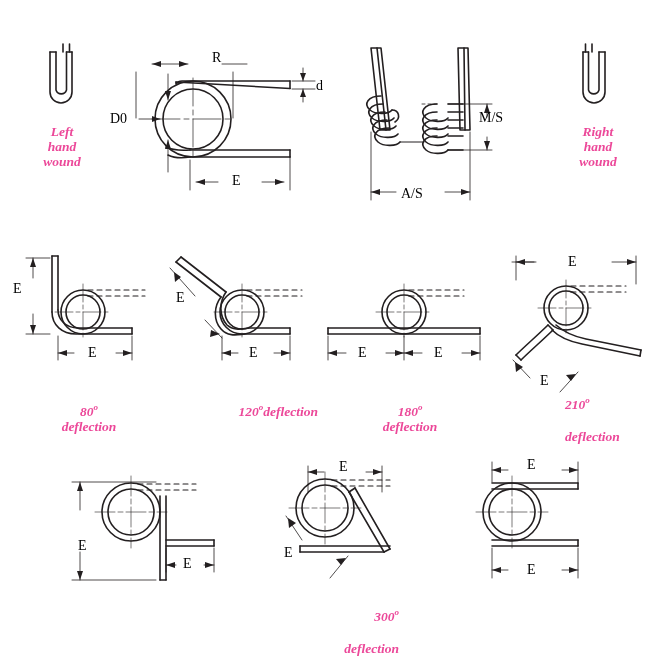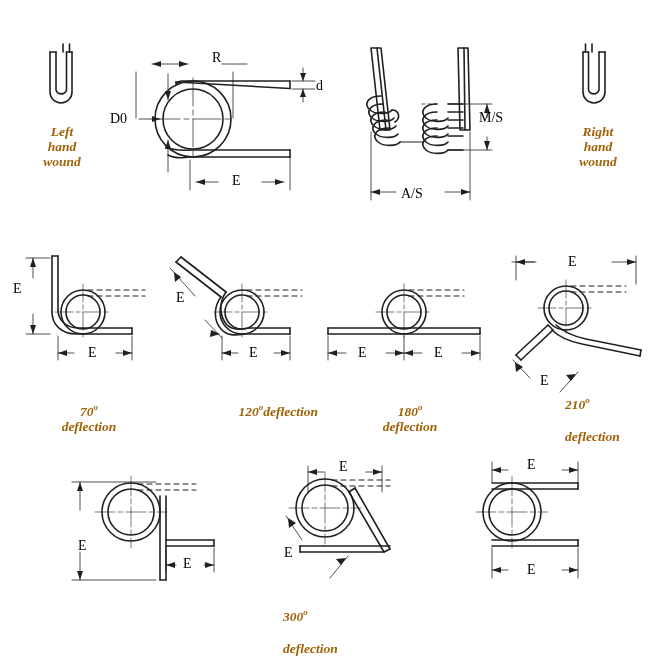--- a/index.html
+++ b/index.html
@@ -7,21 +7,21 @@
     width:670px;height:670px;
     background:#ffffff;
     font-family:"Liberation Serif", serif;
     position:relative;
     overflow:hidden;
   }
   .sheet{position:absolute;left:0;top:0;width:670px;height:670px;}
   svg.layer{position:absolute;left:0;top:0;width:670px;height:670px;}
   .lbl{
     position:absolute;
-    color:#a16207;
+    color:#ec4899;
     font-family:"Liberation Serif", serif;
     font-style:italic;
     font-weight:bold;
     font-size:13.5px;
     line-height:15px;
     text-align:center;
     white-space:pre-line;
   }
   .dim{
     position:absolute;
@@ -370,38 +370,38 @@
   <div class="dim" style="left:78px;top:538px;">E</div>
   <div class="dim" style="left:183px;top:556px;">E</div>
 
   <div class="dim" style="left:339px;top:459px;">E</div>
   <div class="dim" style="left:284px;top:545px;">E</div>
 
   <div class="dim" style="left:527px;top:457px;">E</div>
   <div class="dim" style="left:527px;top:562px;">E</div>
 
   <div class="lbl" style="left:24px;top:385px;width:130px;text-align:center;">
-    <span>70</span><span class="deg">o</span>
+    <span>80</span><span class="deg">o</span>
     <span>deflection</span>
   </div>
 
   <div class="lbl" style="left:178px;top:385px;width:140px;text-align:right;">
     <span>120</span><span class="deg">o</span><span>deflection</span>
   </div>
 
   <div class="lbl" style="left:340px;top:385px;width:140px;text-align:center;">
     <span>180</span><span class="deg">o</span>
     <span>deflection</span>
   </div>
 
   <div class="lbl" style="left:565px;top:376px;width:100px;text-align:left;line-height:16px;">
     <span>210</span><span class="deg">o</span><br>
     <span>deflection</span>
   </div>
 
 
-  <div class="lbl" style="left:283px;top:588px;width:116px;text-align:left;line-height:16px;">
+  <div class="lbl" style="left:283px;top:588px;width:116px;text-align:right;line-height:16px;">
     <span>300</span><span class="deg">o</span><br>
     <span>deflection</span>
   </div>
 
 
 </div>
 
 </body></html>

